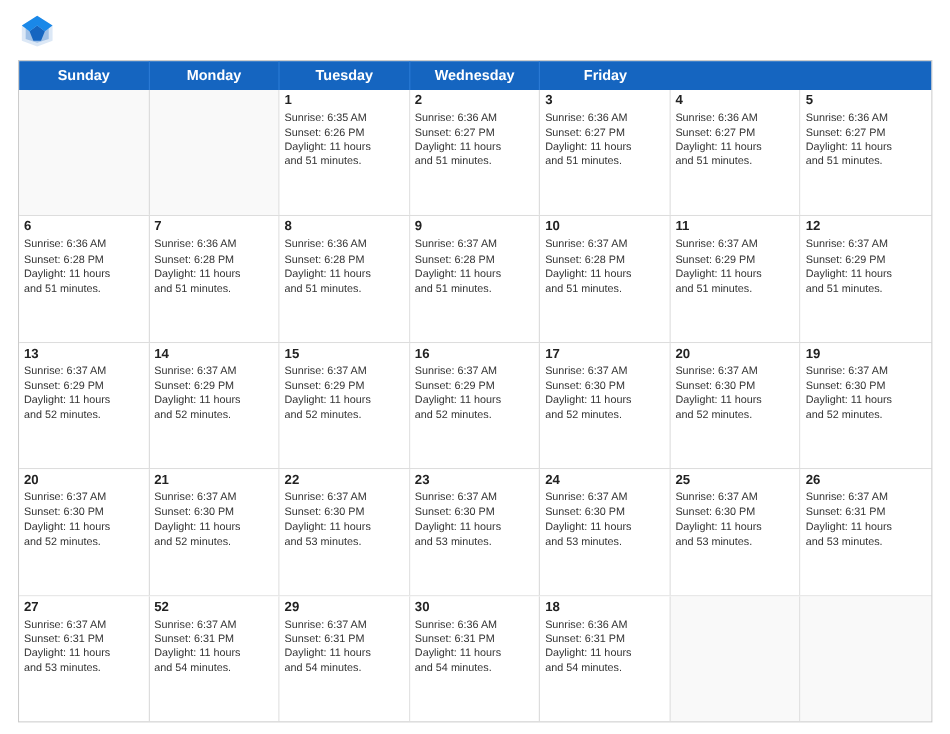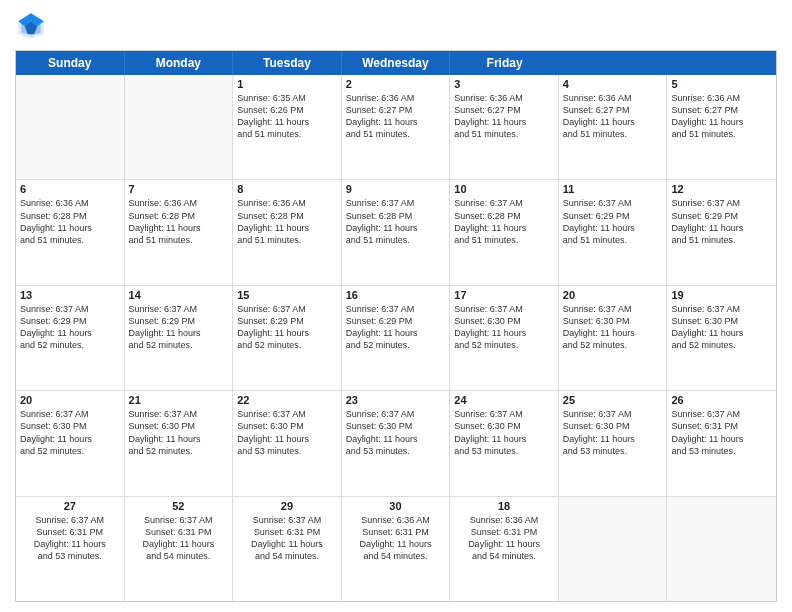--- a/index.html
+++ b/index.html
@@ -79,21 +79,21 @@
       flex: 1;
       display: flex;
       flex-direction: column;
     }
     .cal-week {
       display: grid;
       grid-template-columns: repeat(7, 1fr);
       flex: 1;
       border-bottom: 1px solid #ddd;
     }
-    .cal-week:last-child { border-bottom: none; text-align: center; }
+    .cal-week:last-child { border-bottom: none; }
     .cal-cell {
       border-right: 1px solid #ddd;
       padding: 3px 4px;
       font-size: 9.5px;
       color: #333;
       vertical-align: top;
       background: #fff;
       min-height: 80px;
     }
     .cal-cell:last-child { border-right: none; }

